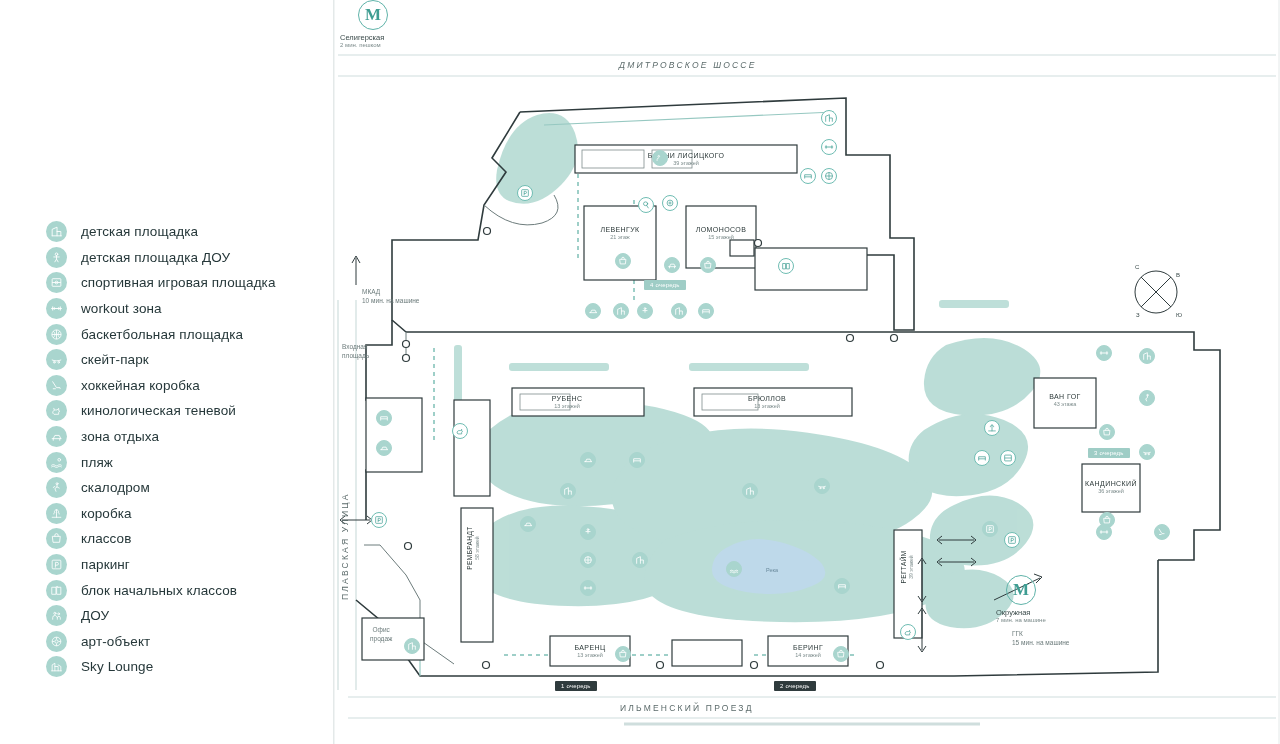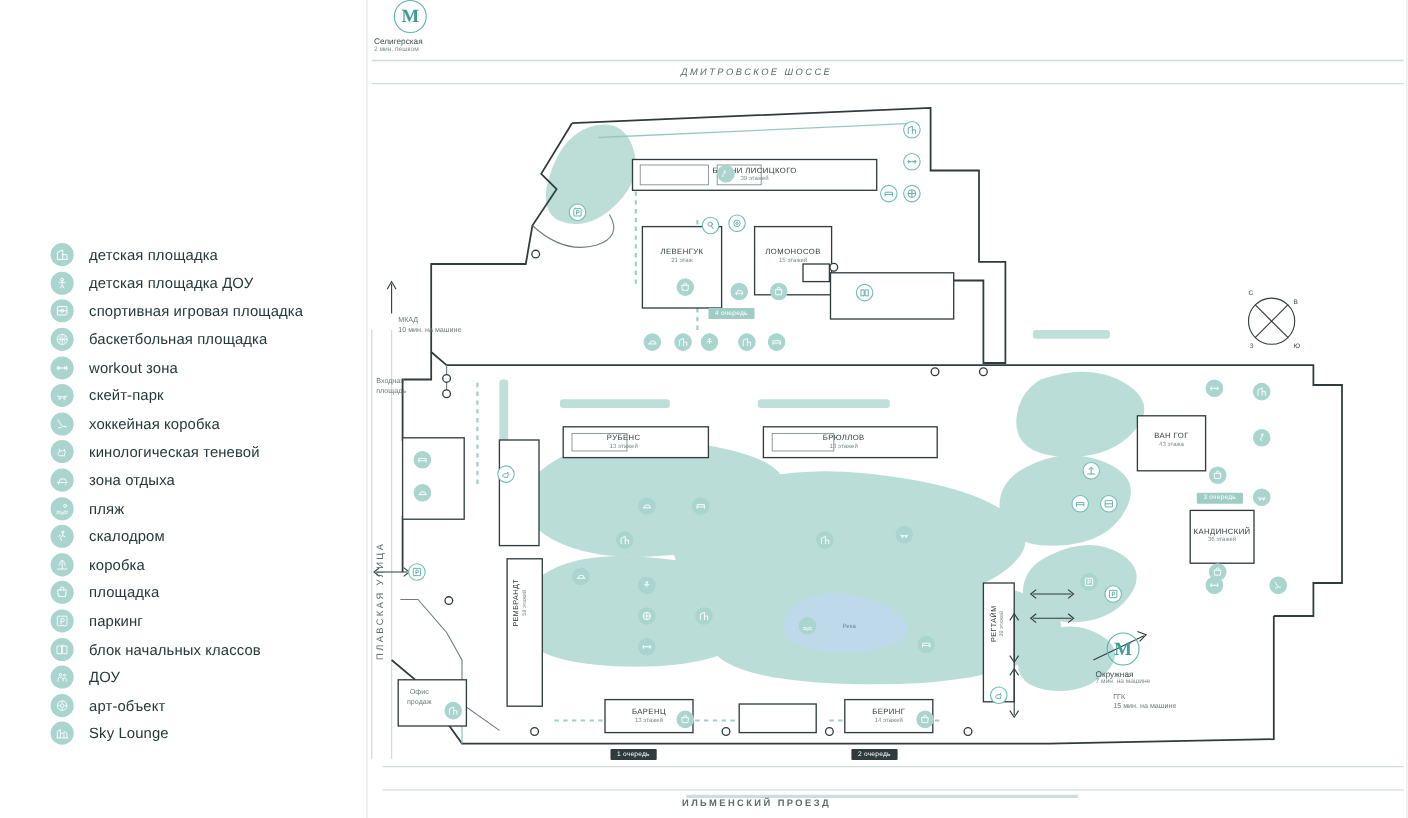--- a/index.html
+++ b/index.html
@@ -113,38 +113,38 @@
               <rect x="4" y="5" width="16" height="14" rx="1"></rect>
               <path d="M4 12h16"></path>
               <circle cx="12" cy="12" r="2.6"></circle>
             </svg>
         </span>
         <span class="legend-label">спортивная игровая площадка</span>
       </div>
 
       <div class="legend-item">
         <span class="legend-icon">
+          <svg width="13" height="13" viewBox="0 0 24 24" fill="none" stroke="#fff" stroke-width="1.8" stroke-linecap="round">
+              <path d="M3 12h18"></path>
+              <path d="M5 9v6M19 9v6"></path>
+              <path d="M8 10.5v3M16 10.5v3"></path>
+            </svg>
+        </span>
+        <span class="legend-label">workout зона</span>
+      </div>
+
+      <div class="legend-item">
+        <span class="legend-icon">
           <svg width="13" height="13" viewBox="0 0 24 24" fill="none" stroke="#fff" stroke-width="1.5">
               <circle cx="12" cy="12" r="8.5"></circle>
               <path d="M3.5 12h17M12 3.5v17"></path>
               <path d="M6 6c4 3 4 9 0 12M18 6c-4 3-4 9 0 12"></path>
             </svg>
         </span>
         <span class="legend-label">баскетбольная площадка</span>
-      </div>
-
-      <div class="legend-item">
-        <span class="legend-icon">
-          <svg width="13" height="13" viewBox="0 0 24 24" fill="none" stroke="#fff" stroke-width="1.8" stroke-linecap="round">
-              <path d="M3 12h18"></path>
-              <path d="M5 9v6M19 9v6"></path>
-              <path d="M8 10.5v3M16 10.5v3"></path>
-            </svg>
-        </span>
-        <span class="legend-label">workout зона</span>
       </div>
 
       <div class="legend-item">
         <span class="legend-icon">
           <svg width="13" height="13" viewBox="0 0 24 24" fill="none" stroke="#fff" stroke-width="1.6" stroke-linecap="round">
               <path d="M4 13c4 2 12 2 16 0"></path>
               <circle cx="8" cy="17" r="1.6"></circle>
               <circle cx="16" cy="17" r="1.6"></circle>
             </svg>
         </span>
@@ -220,21 +220,21 @@
         <span class="legend-label">коробка</span>
       </div>
 
       <div class="legend-item">
         <span class="legend-icon">
           <svg width="13" height="13" viewBox="0 0 24 24" fill="none" stroke="#fff" stroke-width="1.6" stroke-linecap="round">
               <path d="M5 8h14l-1.3 11H6.3z"></path>
               <path d="M9 8V6a3 3 0 016 0v2"></path>
             </svg>
         </span>
-        <span class="legend-label">площадка</span>
+        <span class="legend-label">классов</span>
       </div>
 
       <div class="legend-item">
         <span class="legend-icon">
           <svg width="13" height="13" viewBox="0 0 24 24" fill="none" stroke="#fff" stroke-width="1.5">
               <rect x="4" y="4" width="16" height="16" rx="1.5"></rect>
               <path d="M10 17V8h3a2.6 2.6 0 010 5.2h-3" stroke-linecap="round"></path>
             </svg>
         </span>
         <span class="legend-label">паркинг</span>
@@ -422,21 +422,21 @@
         <path d="M807 277 L837 307 M837 277 L807 307" stroke="#2f3b3d" stroke-width="1"></path>
       </g>
     </svg>
 
     <div class="compass" style="left:801px;top:264px;font-size:6px;color:#3a4a4a;">С</div>
     <div class="compass" style="left:842px;top:272px;font-size:6px;color:#3a4a4a;">В</div>
     <div class="compass" style="left:802px;top:312px;font-size:6px;color:#3a4a4a;">З</div>
     <div class="compass" style="left:842px;top:312px;font-size:6px;color:#3a4a4a;">Ю</div>
 
     <div class="street" style="left:285px;top:60px;font-style:italic;">ДМИТРОВСКОЕ ШОССЕ</div>
-    <div class="street" style="left:286px;top:725px;font-weight:bold;">ИЛЬМЕНСКИЙ ПРОЕЗД</div>
+    <div class="street" style="left:286px;top:703px;">ИЛЬМЕНСКИЙ ПРОЕЗД</div>
     <div class="vstreet" style="left:6px;top:600px;">ПЛАВСКАЯ УЛИЦА</div>
 
     <div class="metro" style="left:24px;top:0px;">
       <div class="mcircle">M</div>
       <div class="mname" style="margin-left:-18px;">Селигерская</div>
       <div class="mtime" style="margin-left:-18px;">2 мин. пешком</div>
     </div>
     <div class="metro" style="left:672px;top:575px;">
       <div class="mcircle">M</div>
       <div class="mname" style="margin-left:-10px;">Окружная</div>

